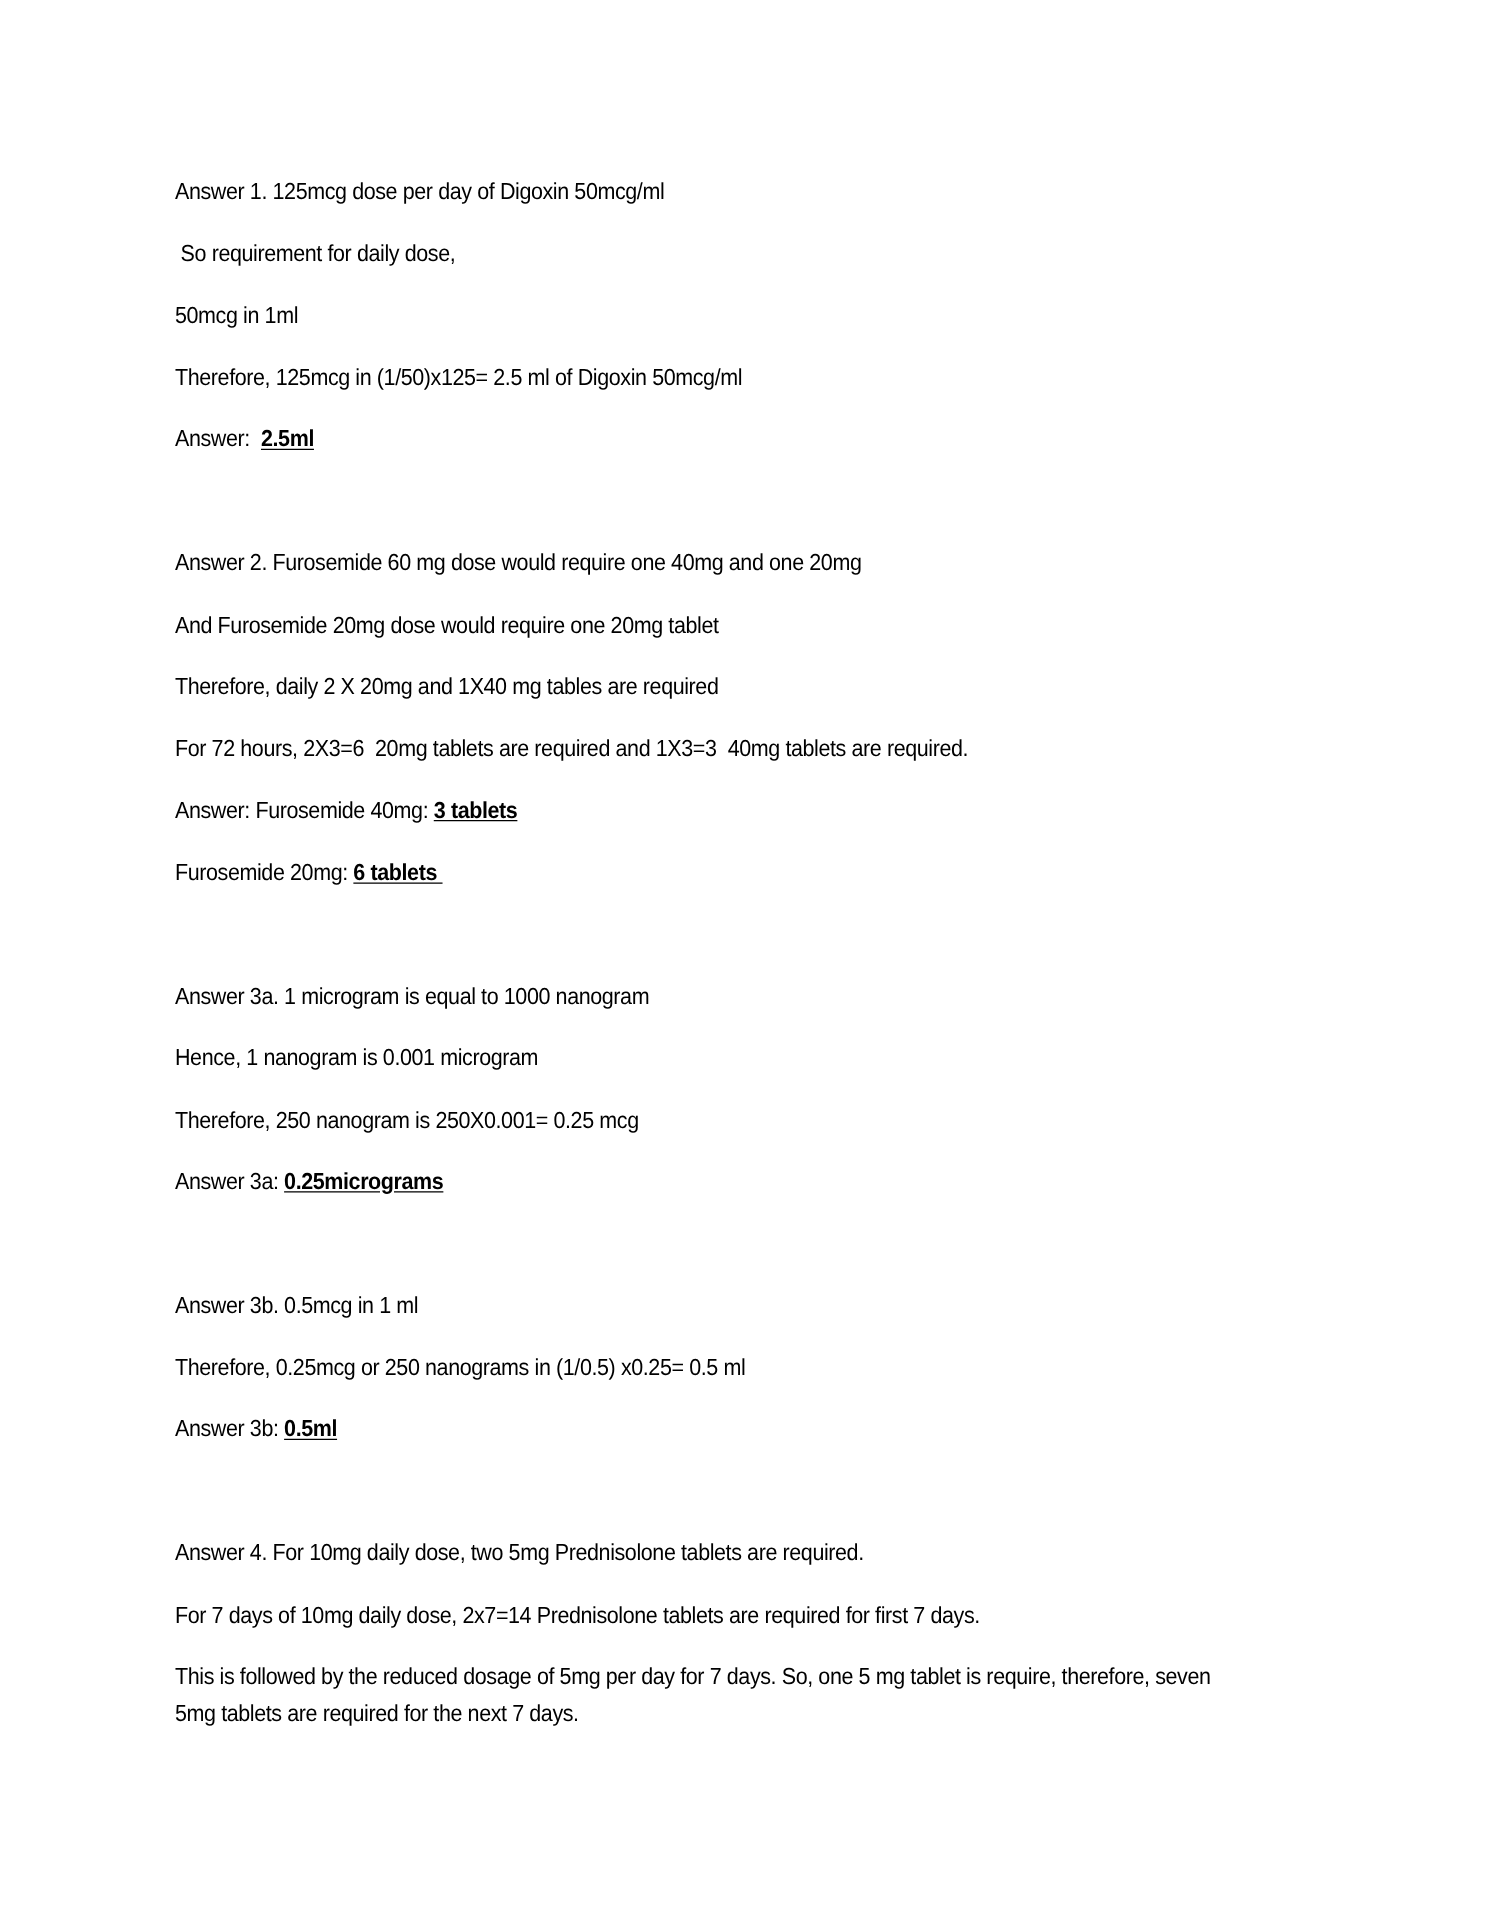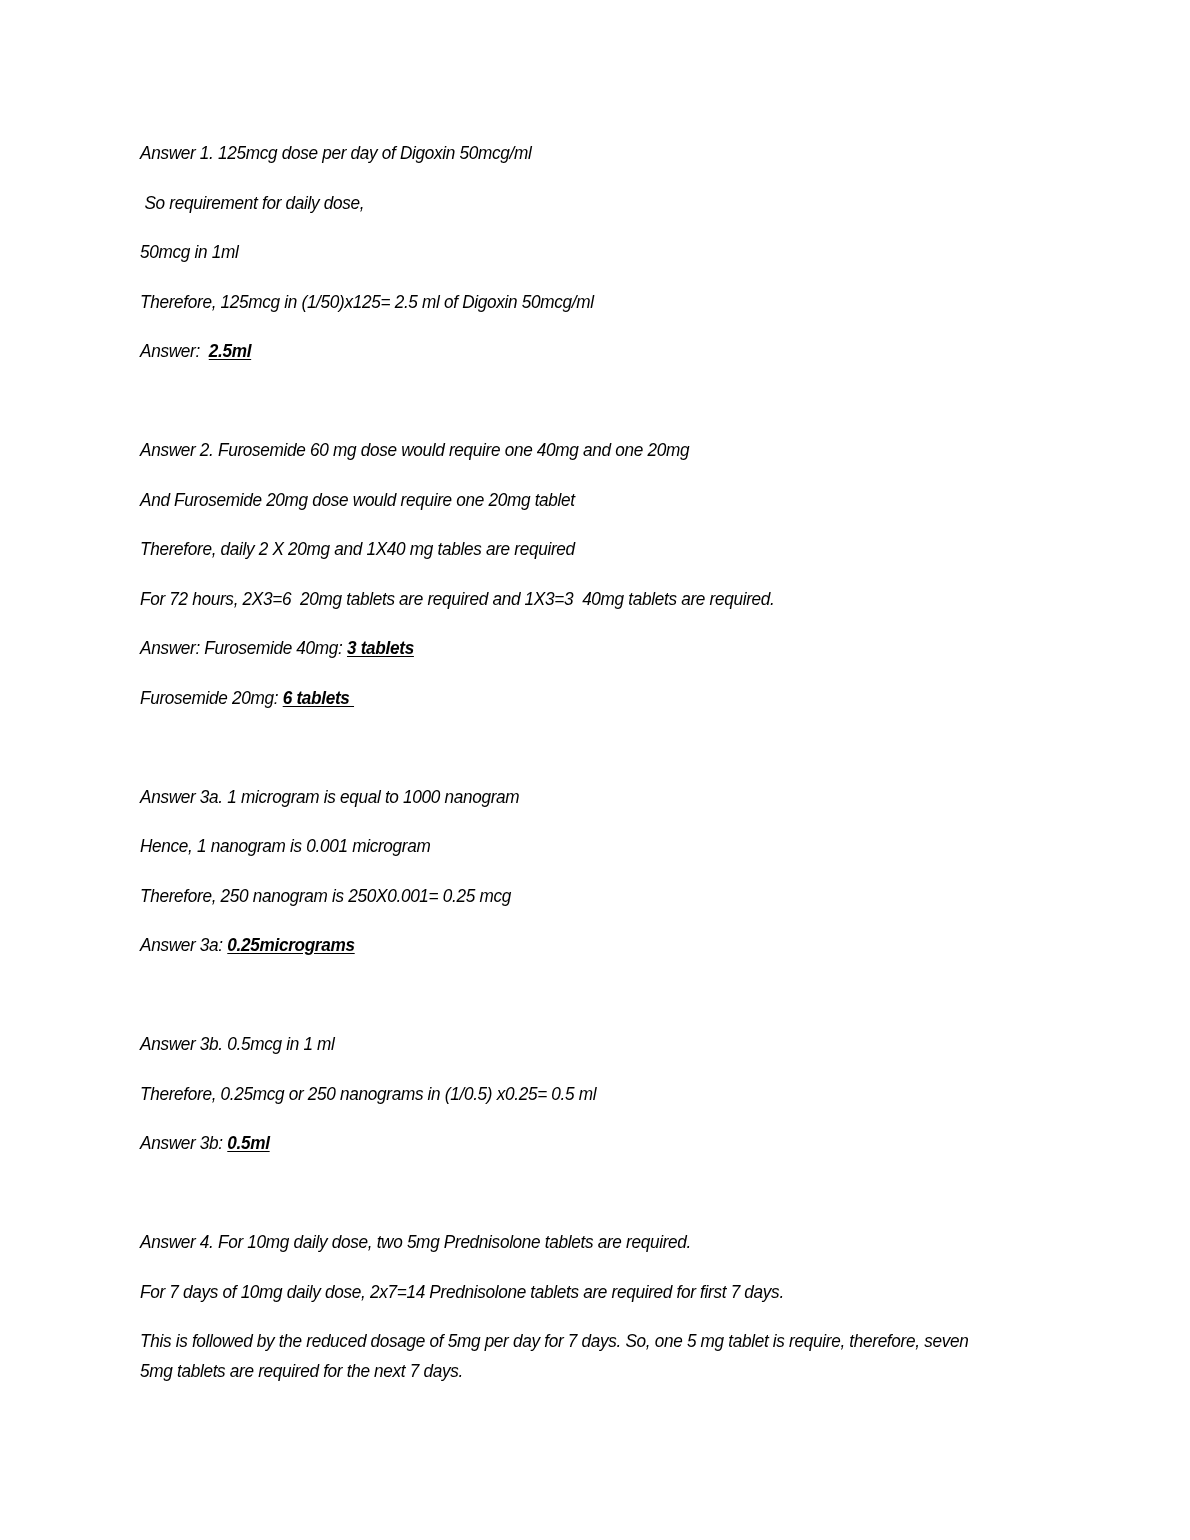--- a/index.html
+++ b/index.html
@@ -14,21 +14,20 @@
       overflow: hidden;
       font-family: "Liberation Sans", "DejaVu Sans", sans-serif;
       color: #000000;
     }
     .page {
       position: absolute;
       left: 0; top: 0;
       width: 986px;
       height: 1540px;
       background: #ffffff;
-      font-style: italic;
     }
     .line {
       position: absolute;
       left: 140px;
       font-size: 18.5px;
       line-height: 24px;
       white-space: pre;
       letter-spacing: -0.35px;
       transform: scaleX(0.93);
       transform-origin: left center;

